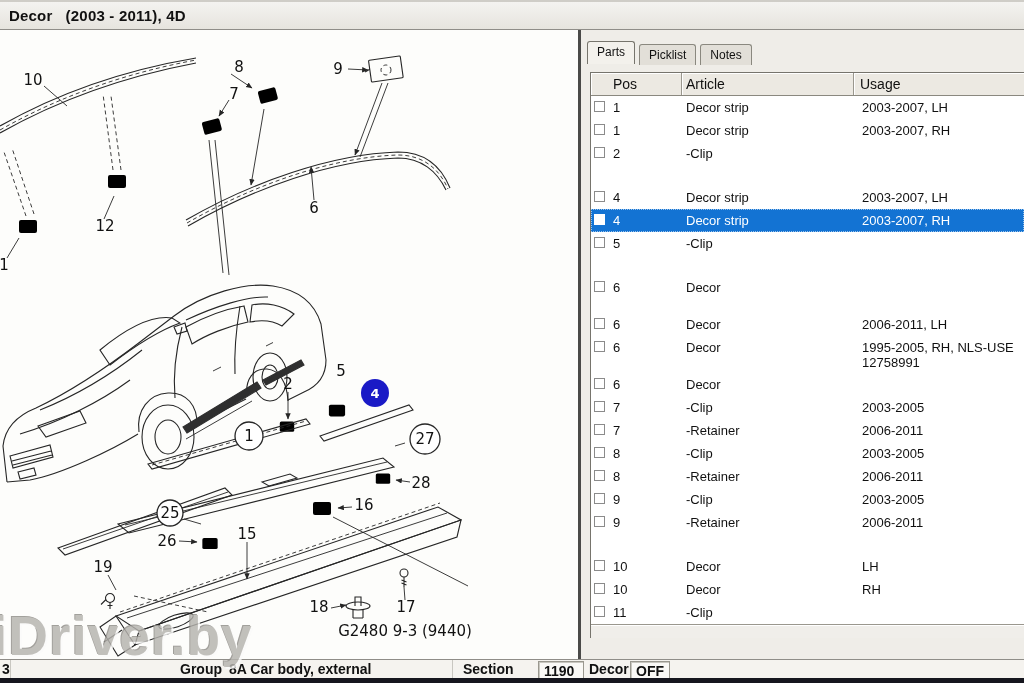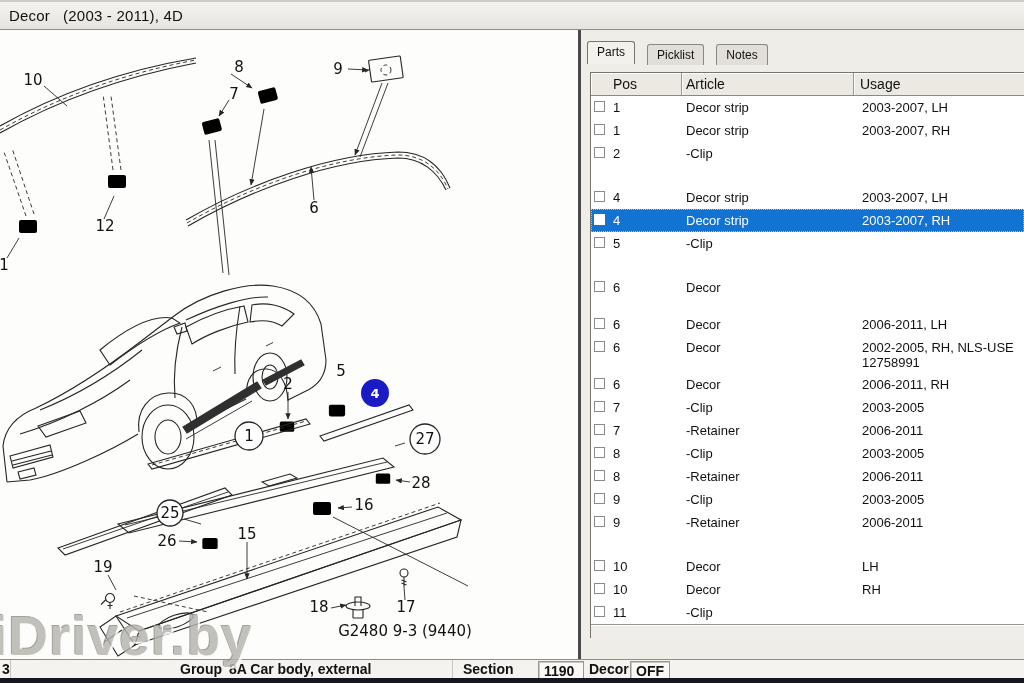--- a/index.html
+++ b/index.html
@@ -4,31 +4,31 @@
 <style>
   *{margin:0;padding:0;box-sizing:border-box}
   html,body{width:1024px;height:683px;overflow:hidden}
   body{font-family:"Liberation Sans",sans-serif;background:#f0eeea;position:relative;color:#111}
 
   
   .titlebar{position:absolute;left:0;top:0;width:1024px;height:30px;
     background:linear-gradient(#f4f3f0,#e6e4de);
     border-top:2px solid #cfcdc7;border-bottom:1px solid #8f8d88;
     display:flex;align-items:center;padding-left:9px}
-  .titlebar .ttl{font-size:15px;font-weight:normal;white-space:pre;letter-spacing:.2px}
+  .titlebar .ttl{font-size:15px;font-weight:bold;white-space:pre;letter-spacing:.2px}
 
   
   .diagram-panel{position:absolute;left:0;top:30px;width:578px;height:630px;background:#fdfdfb}
   .divider{position:absolute;left:578px;top:30px;width:3px;height:630px;background:#4a4a48}
   .right-panel{position:absolute;left:581px;top:30px;width:443px;height:630px;background:#efede8}
 
   
   .tabs{position:absolute;left:6px;top:12px;height:22px;display:flex;align-items:flex-end}
   .tab{font-size:12px;padding:3px 9px 3px;border:1px solid #8a887f;border-bottom:none;
-    border-radius:3px 3px 0 0;background:#e2dfd8;margin-right:12px;color:#111;position:relative;top:1px;cursor:default}
+    border-radius:3px 3px 0 0;background:#e2dfd8;margin-right:4px;color:#111;position:relative;top:1px;cursor:default}
   .tab.active{background:#f3f1ec;padding-bottom:5px;top:0;border-color:#76746c}
 
   
   .ptable{position:absolute;left:9px;top:42px;width:434px;height:566px;background:#fff;
     border-left:1px solid #76746c;border-top:1px solid #76746c;overflow:hidden}
   .thead{display:flex;height:23px;background:#ece9e2;border-bottom:1px solid #8a887f}
   .hcell{font-size:14px;font-weight:normal;padding-top:3px;
     box-shadow:inset 1px 1px 0 #fff;border-right:1px solid #9a978e}
   .hcell.c0{width:91px;padding-left:22px}
   .hcell.c1{width:172px;padding-left:4px}
@@ -283,27 +283,26 @@
           <div class="cell cart">Decor</div>
         </div>
         <div class="trow">
           <div class="cell cpos"><div class="cb"></div><span>6</span></div>
           <div class="cell cart">Decor</div>
           <div class="cell cuse">2006-2011, LH</div>
         </div>
         <div class="trow tall">
           <div class="cell cpos"><div class="cb"></div><span>6</span></div>
           <div class="cell cart">Decor</div>
-          <div class="cell cuse">2002-2005, RH, NLS-USE
+          <div class="cell cuse">1995-2005, RH, NLS-USE
 12758991</div>
         </div>
         <div class="trow">
           <div class="cell cpos"><div class="cb"></div><span>6</span></div>
           <div class="cell cart">Decor</div>
-          <div class="cell cuse">2006-2011, RH</div>
         </div>
         <div class="trow">
           <div class="cell cpos"><div class="cb"></div><span>7</span></div>
           <div class="cell cart">-Clip</div>
           <div class="cell cuse">2003-2005</div>
         </div>
         <div class="trow">
           <div class="cell cpos"><div class="cb"></div><span>7</span></div>
           <div class="cell cart">-Retainer</div>
           <div class="cell cuse">2006-2011</div>

